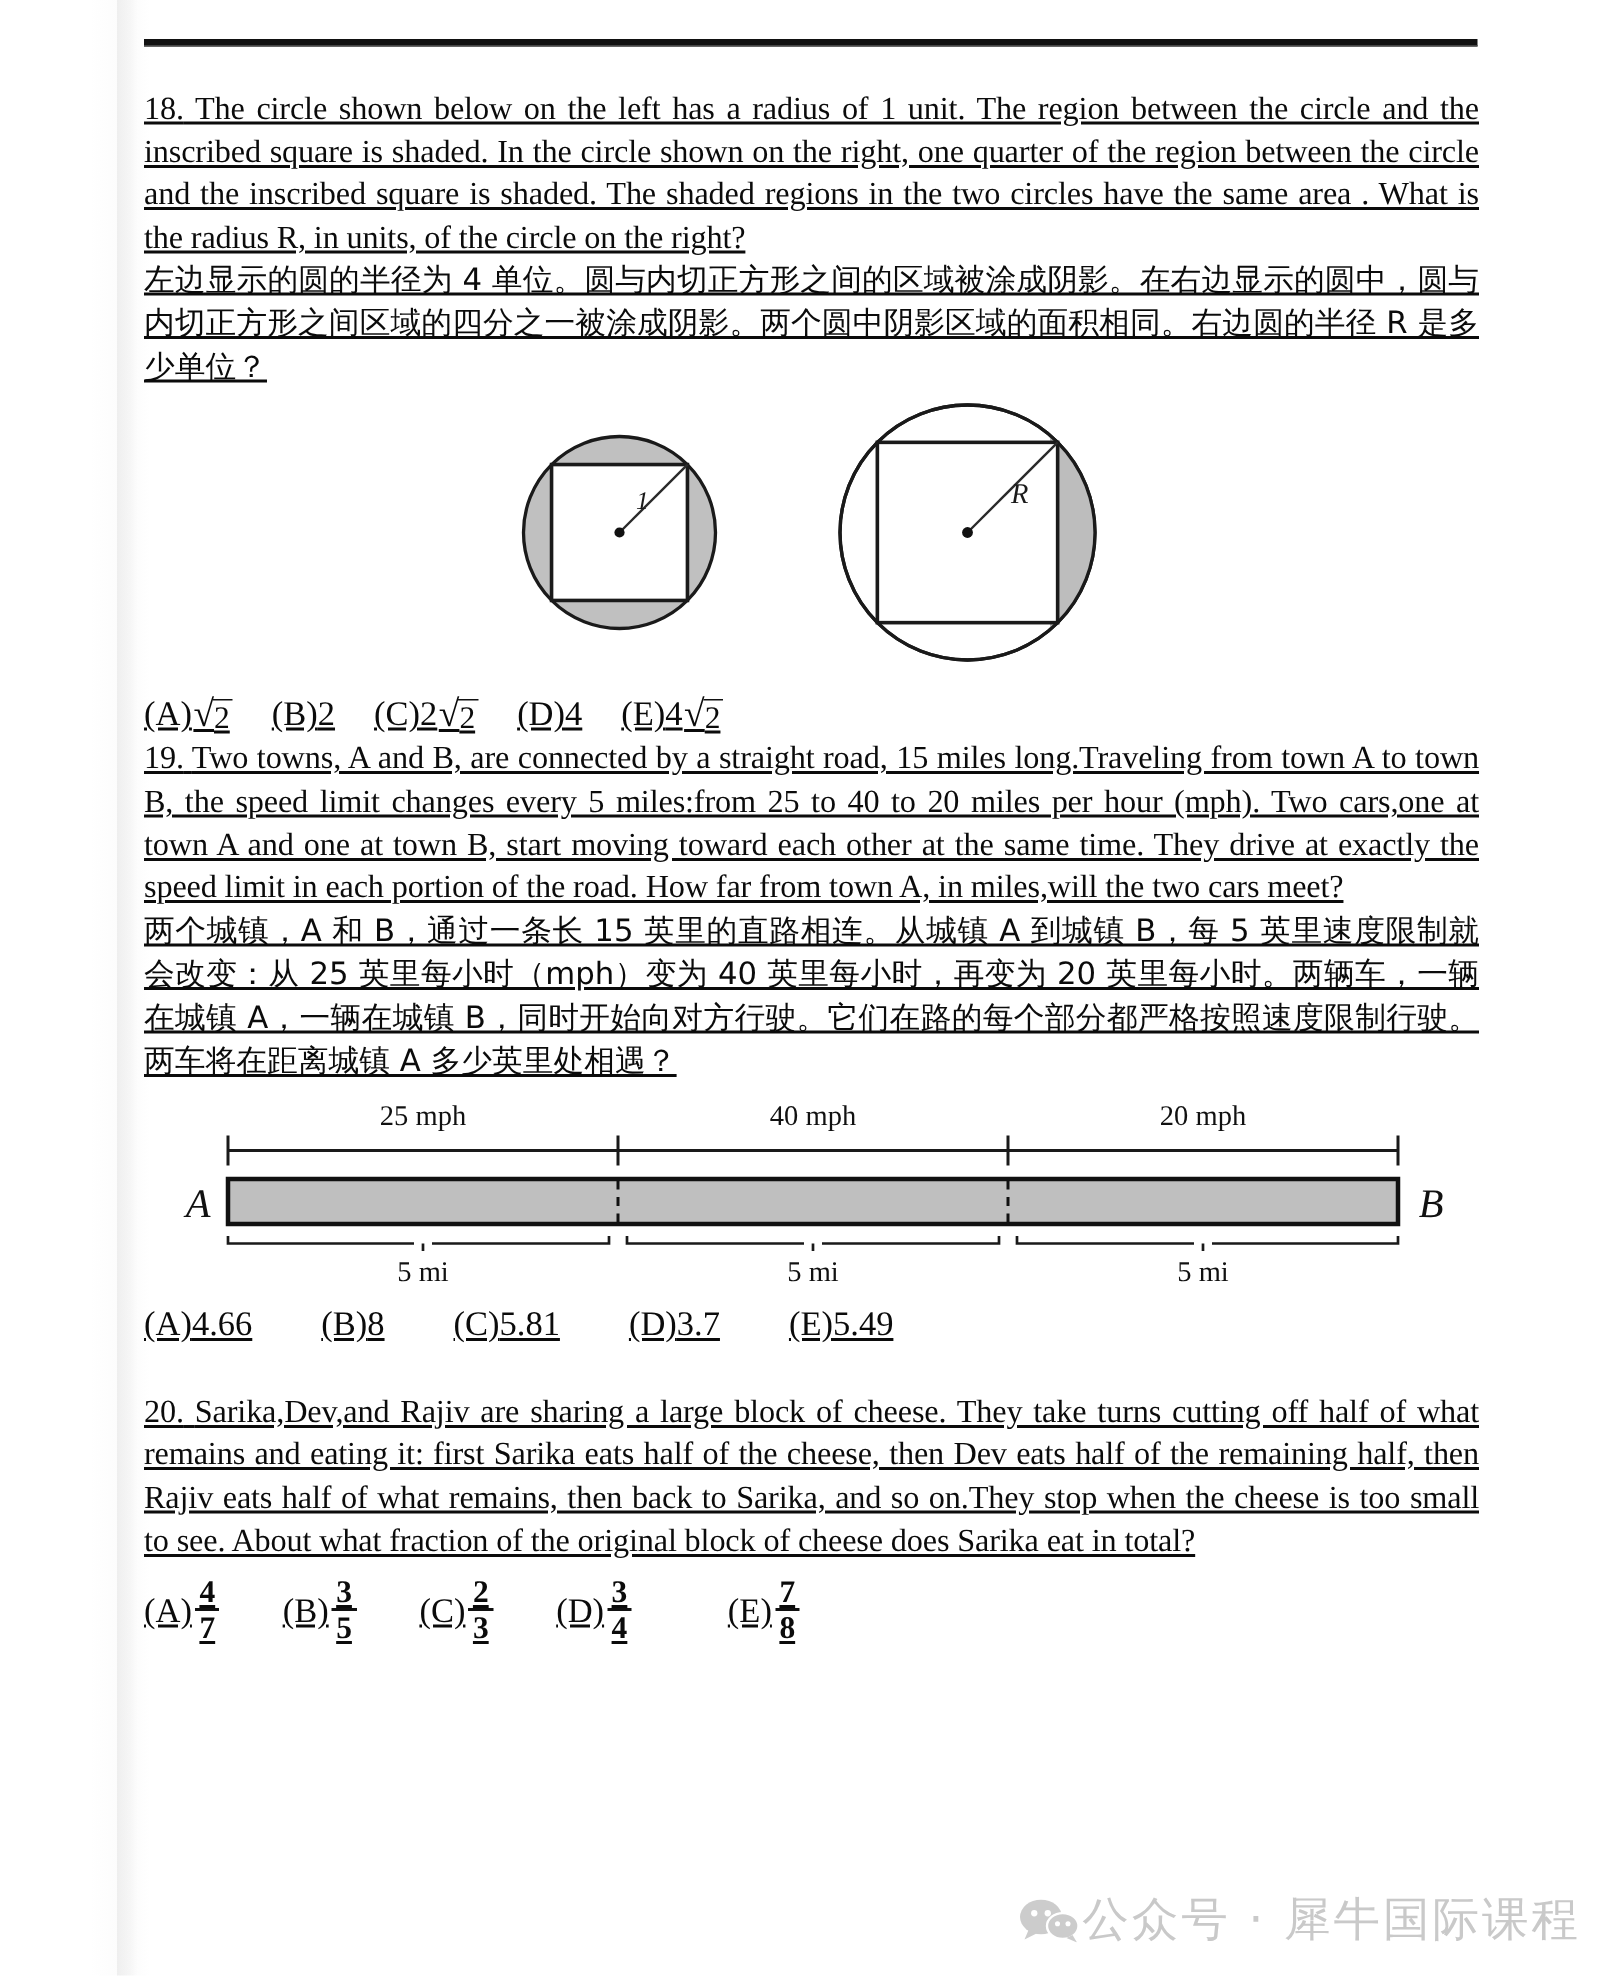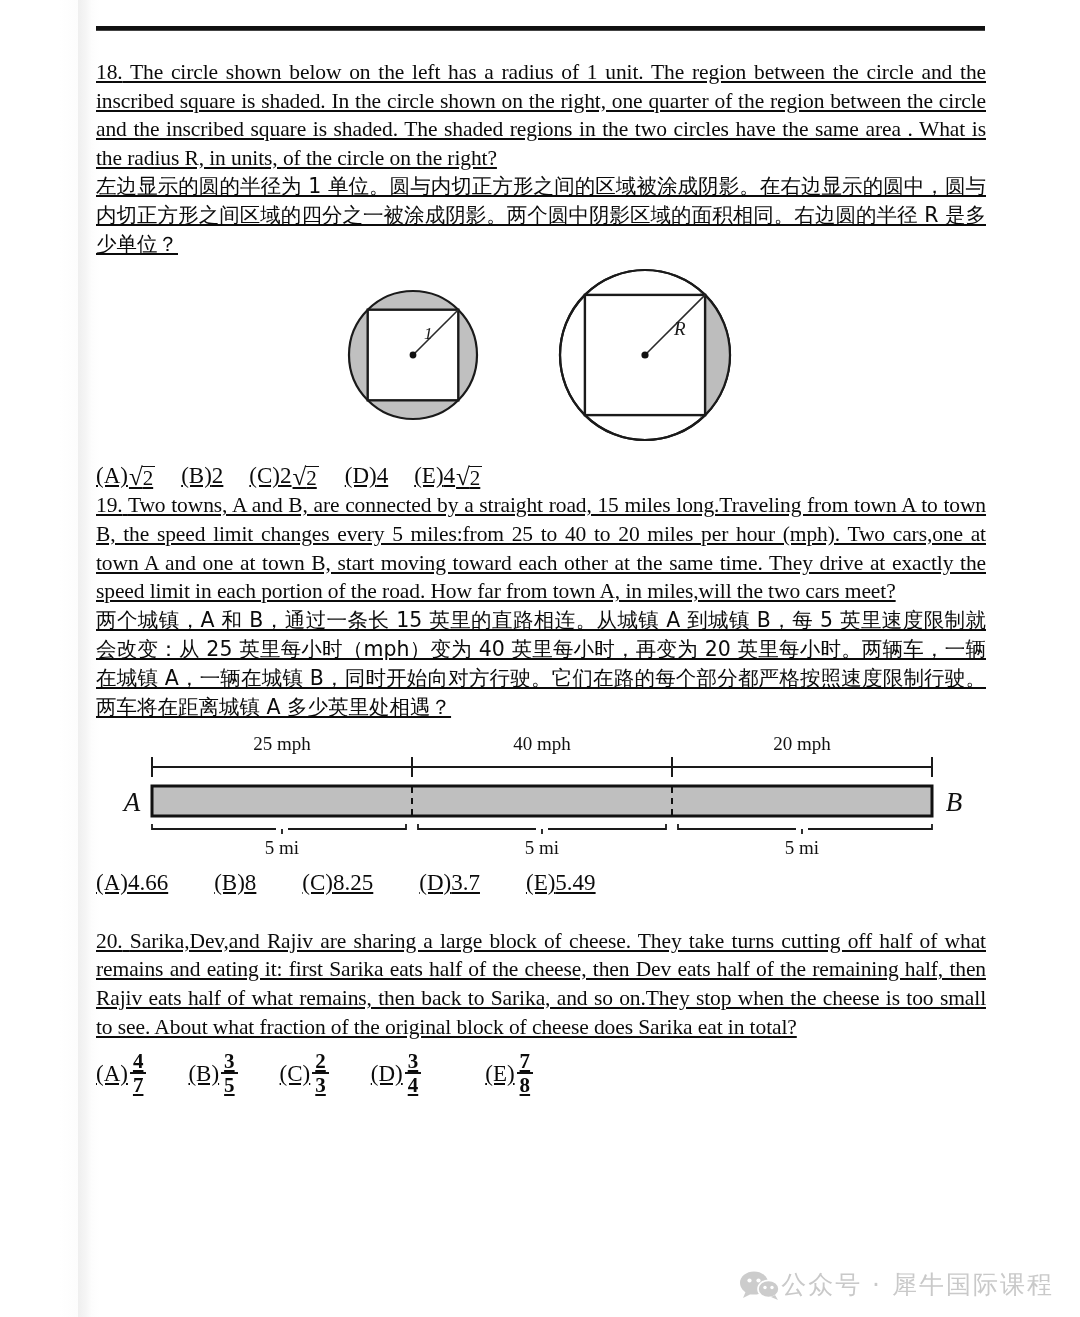--- a/index.html
+++ b/index.html
@@ -103,37 +103,37 @@
   .fig19 { position: relative; height: 128px; }
 
   .footer-wm {
     position: absolute;
     right: 26px;
     bottom: 16px;
     display: flex;
     align-items: center;
     color: #c9c9c9;
     font-family: "DejaVu Sans", "Liberation Sans", sans-serif;
-    font-size: 25px;
+    font-size: 31px;
     letter-spacing: 2px;
   }
   .footer-wm svg { display: block; }
 </style>
 </head>
 <body>
 
 <div class="page">
   <div class="left-shade"></div>
   <div class="top-rule"></div>
 
   <div class="content">
 
     <div class="q-block">
       <p class="para"><span>18.</span> <span>The circle shown below on the left has a radius of 1 unit. The region between the circle and the inscribed square is shaded. In the circle shown on the right, one quarter of the region between the circle and the inscribed square is shaded. The shaded regions in the two circles have the same area . What is the radius R, in units, of the circle on the right?</span></p>
-      <p class="para cn">左边显示的圆的半径为 1 单位。圆与内切正方形之间的区域被涂成阴影。在右边显示的圆中，圆与内切正方形之间区域的四分之一被涂成阴影。两个圆中阴影区域的面积相同。右边圆的半径 R 是多少单位？</p>
+      <p class="para cn">左边显示的圆的半径为 4 单位。圆与内切正方形之间的区域被涂成阴影。在右边显示的圆中，圆与内切正方形之间区域的四分之一被涂成阴影。两个圆中阴影区域的面积相同。右边圆的半径 R 是多少单位？</p>
 
       <div class="fig18">
         <svg width="890" height="205" viewBox="0 0 890 205">
 
           <g>
             <circle cx="317" cy="96" r="64" fill="#c0c0c0" stroke="#1a1a1a" stroke-width="2.2"></circle>
             <rect x="271.7" y="50.7" width="90.6" height="90.6" fill="#ffffff" stroke="#1a1a1a" stroke-width="2.4"></rect>
             <line x1="317" y1="96" x2="362.3" y2="50.7" stroke="#2a2a2a" stroke-width="1.6"></line>
             <circle cx="317" cy="96" r="3.4" fill="#111"></circle>
             <text x="328" y="80" font-family="Liberation Serif, serif" font-style="italic" font-size="17" fill="#1a1a1a">1</text>
@@ -227,21 +227,21 @@
         <span class="choice">
             <span>(A)</span>
             <span>4.66</span>
           </span>
         <span class="choice">
             <span>(B)</span>
             <span>8</span>
           </span>
         <span class="choice">
             <span>(C)</span>
-            <span>8.25</span>
+            <span>5.81</span>
           </span>
         <span class="choice">
             <span>(D)</span>
             <span>3.7</span>
           </span>
         <span class="choice">
             <span>(E)</span>
             <span>5.49</span>
           </span>
       </div>

